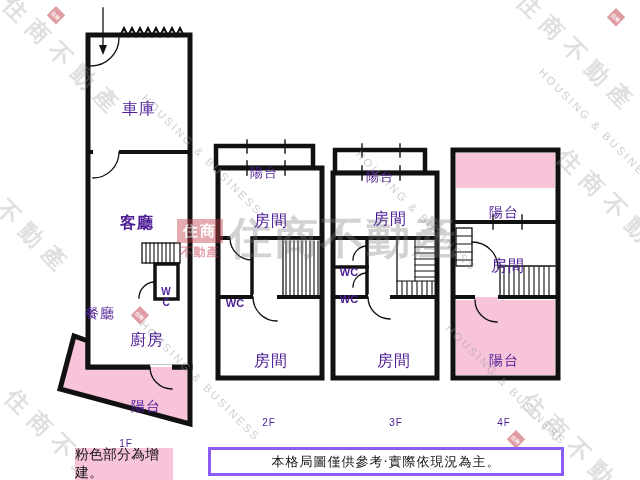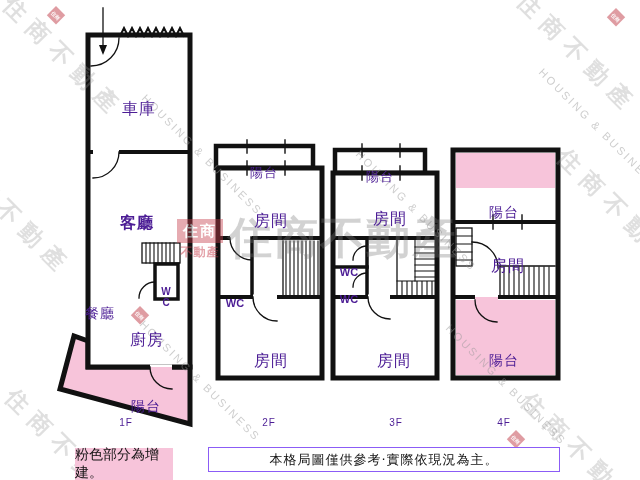--- a/index.html
+++ b/index.html
@@ -14,21 +14,21 @@
   .balc{font-size:13px;letter-spacing:1px;}
   .wc{font-size:11px;font-weight:700;letter-spacing:0;}
   .wc-vert{writing-mode:vertical-rl;text-orientation:upright;font-size:10px;font-weight:700;}
   .floor-label{font-size:10px;font-weight:400;letter-spacing:1px;}
   .note-pink{
     position:absolute;left:75px;top:448px;width:98px;height:32px;background:#f7c4da;
     display:flex;align-items:center;justify-content:center;font-size:14px;z-index:30;
   }
   .note-disclaimer{
     position:absolute;left:208px;top:447px;width:350px;height:23px;background:#fff;
-    border:1px solid #8b5cf6;display:flex;align-items:center;justify-content:center;
+    border:3px solid #8b5cf6;display:flex;align-items:center;justify-content:center;
     font-size:13px;letter-spacing:1px;z-index:30;
   }
   
   .wm{pointer-events:none;}
   .wm-center{position:absolute;left:177px;top:219px;display:flex;align-items:flex-start;gap:5px;opacity:.55;z-index:20;}
   .wm-logo{width:46px;}
   .wm-logo-box{height:24px;background:rgba(199,62,76,.78);color:#fff;font-weight:700;font-size:15px;
     display:flex;align-items:center;justify-content:center;letter-spacing:2px;}
   .wm-logo-sub{color:rgba(199,62,76,.9);font-size:12px;font-weight:700;text-align:center;letter-spacing:1px;margin-top:1px;}
   .wm-big{font-size:44px;font-weight:700;color:rgba(120,120,120,.6);line-height:1;letter-spacing:2px;margin-top:-3px;white-space:nowrap;}
@@ -140,21 +140,21 @@
     </div>
     <div class="wm-big">住商不動產</div>
   </div>
 
   <span class="lbl room" style="left:139px;top:93px;">車庫</span>
   <span class="lbl room" style="left:137px;top:207px;font-weight:bold;">客廳</span>
   <span class="lbl room-sm" style="left:100px;top:298px;">餐廳</span>
   <span class="lbl room" style="left:147px;top:324px;">廚房</span>
   <span class="lbl wc-vert" style="left:166px;top:281px;">WC</span>
   <span class="lbl room-sm" style="left:146px;top:391px;">陽台</span>
-  <span class="lbl floor-label" style="left:126px;top:406px;">1F</span>
+  <span class="lbl floor-label" style="left:126px;top:427px;">1F</span>
 
   <span class="lbl balc" style="left:264px;top:157px;">陽台</span>
   <span class="lbl room" style="left:271px;top:205px;">房間</span>
   <span class="lbl wc" style="left:235px;top:287px;">WC</span>
   <span class="lbl room" style="left:271px;top:345px;">房間</span>
   <span class="lbl floor-label" style="left:269px;top:406px;">2F</span>
 
   <span class="lbl balc" style="left:380px;top:161px;">陽台</span>
   <span class="lbl room" style="left:390px;top:203px;">房間</span>
   <span class="lbl wc" style="left:349px;top:256px;">WC</span>

